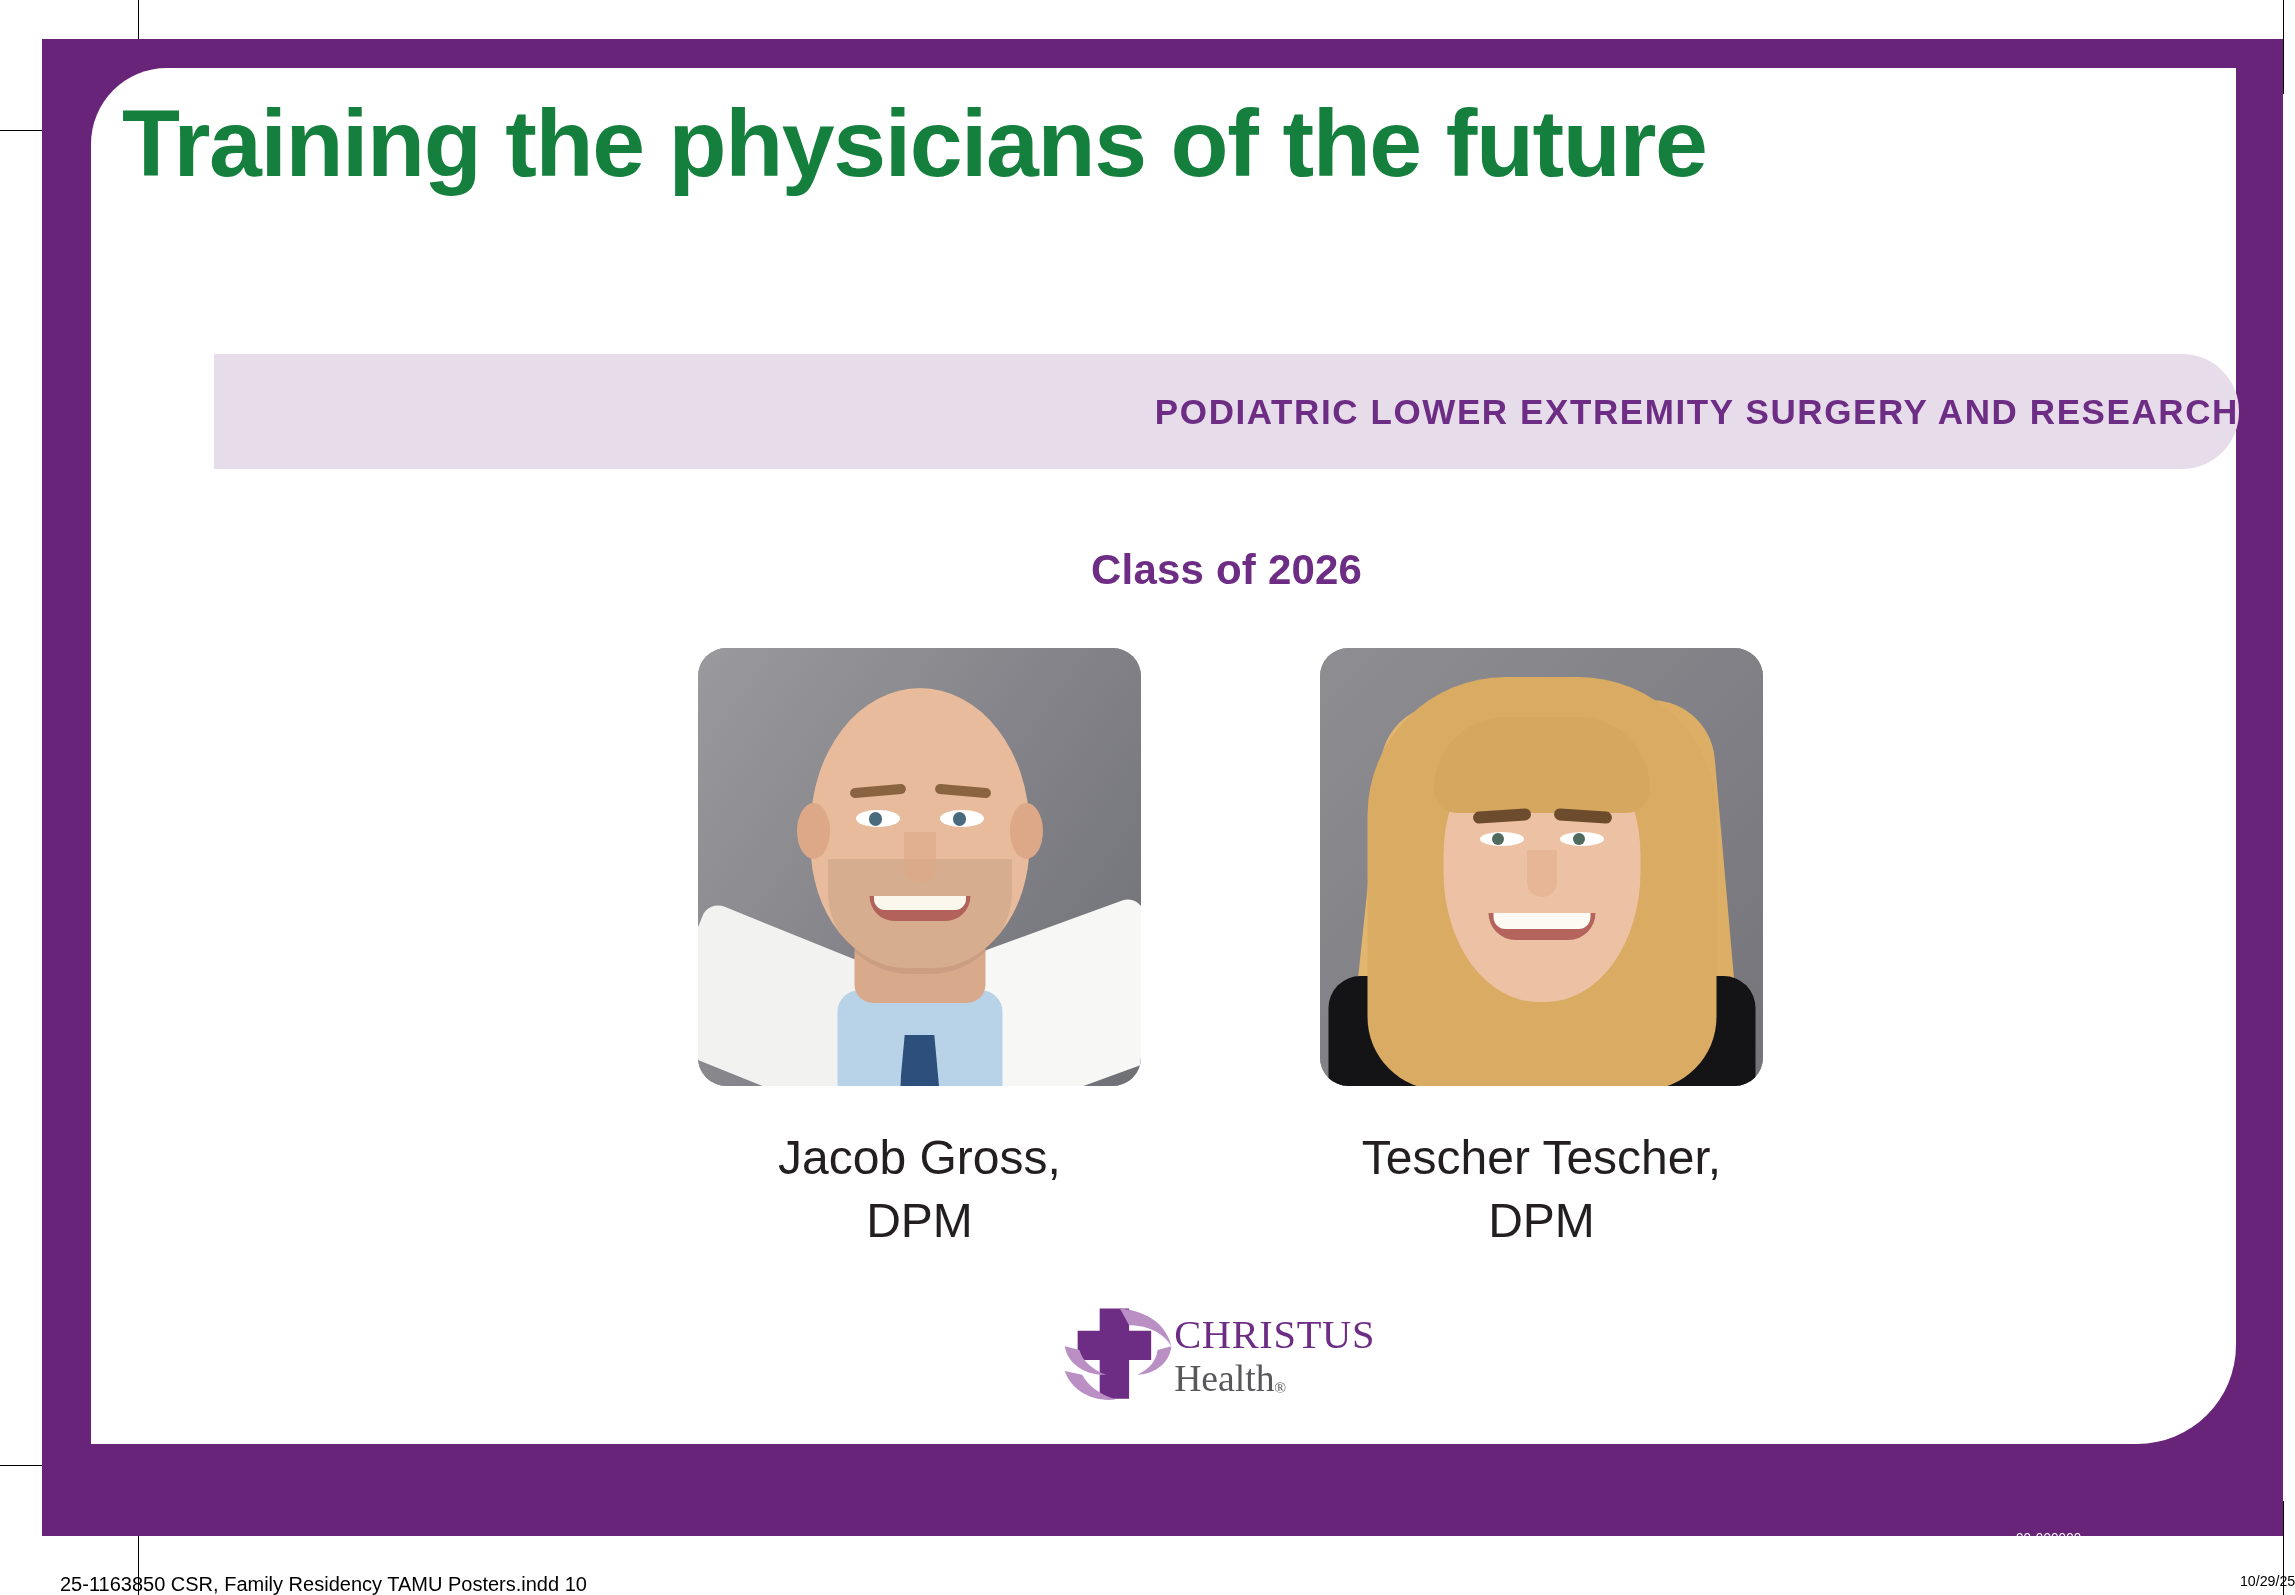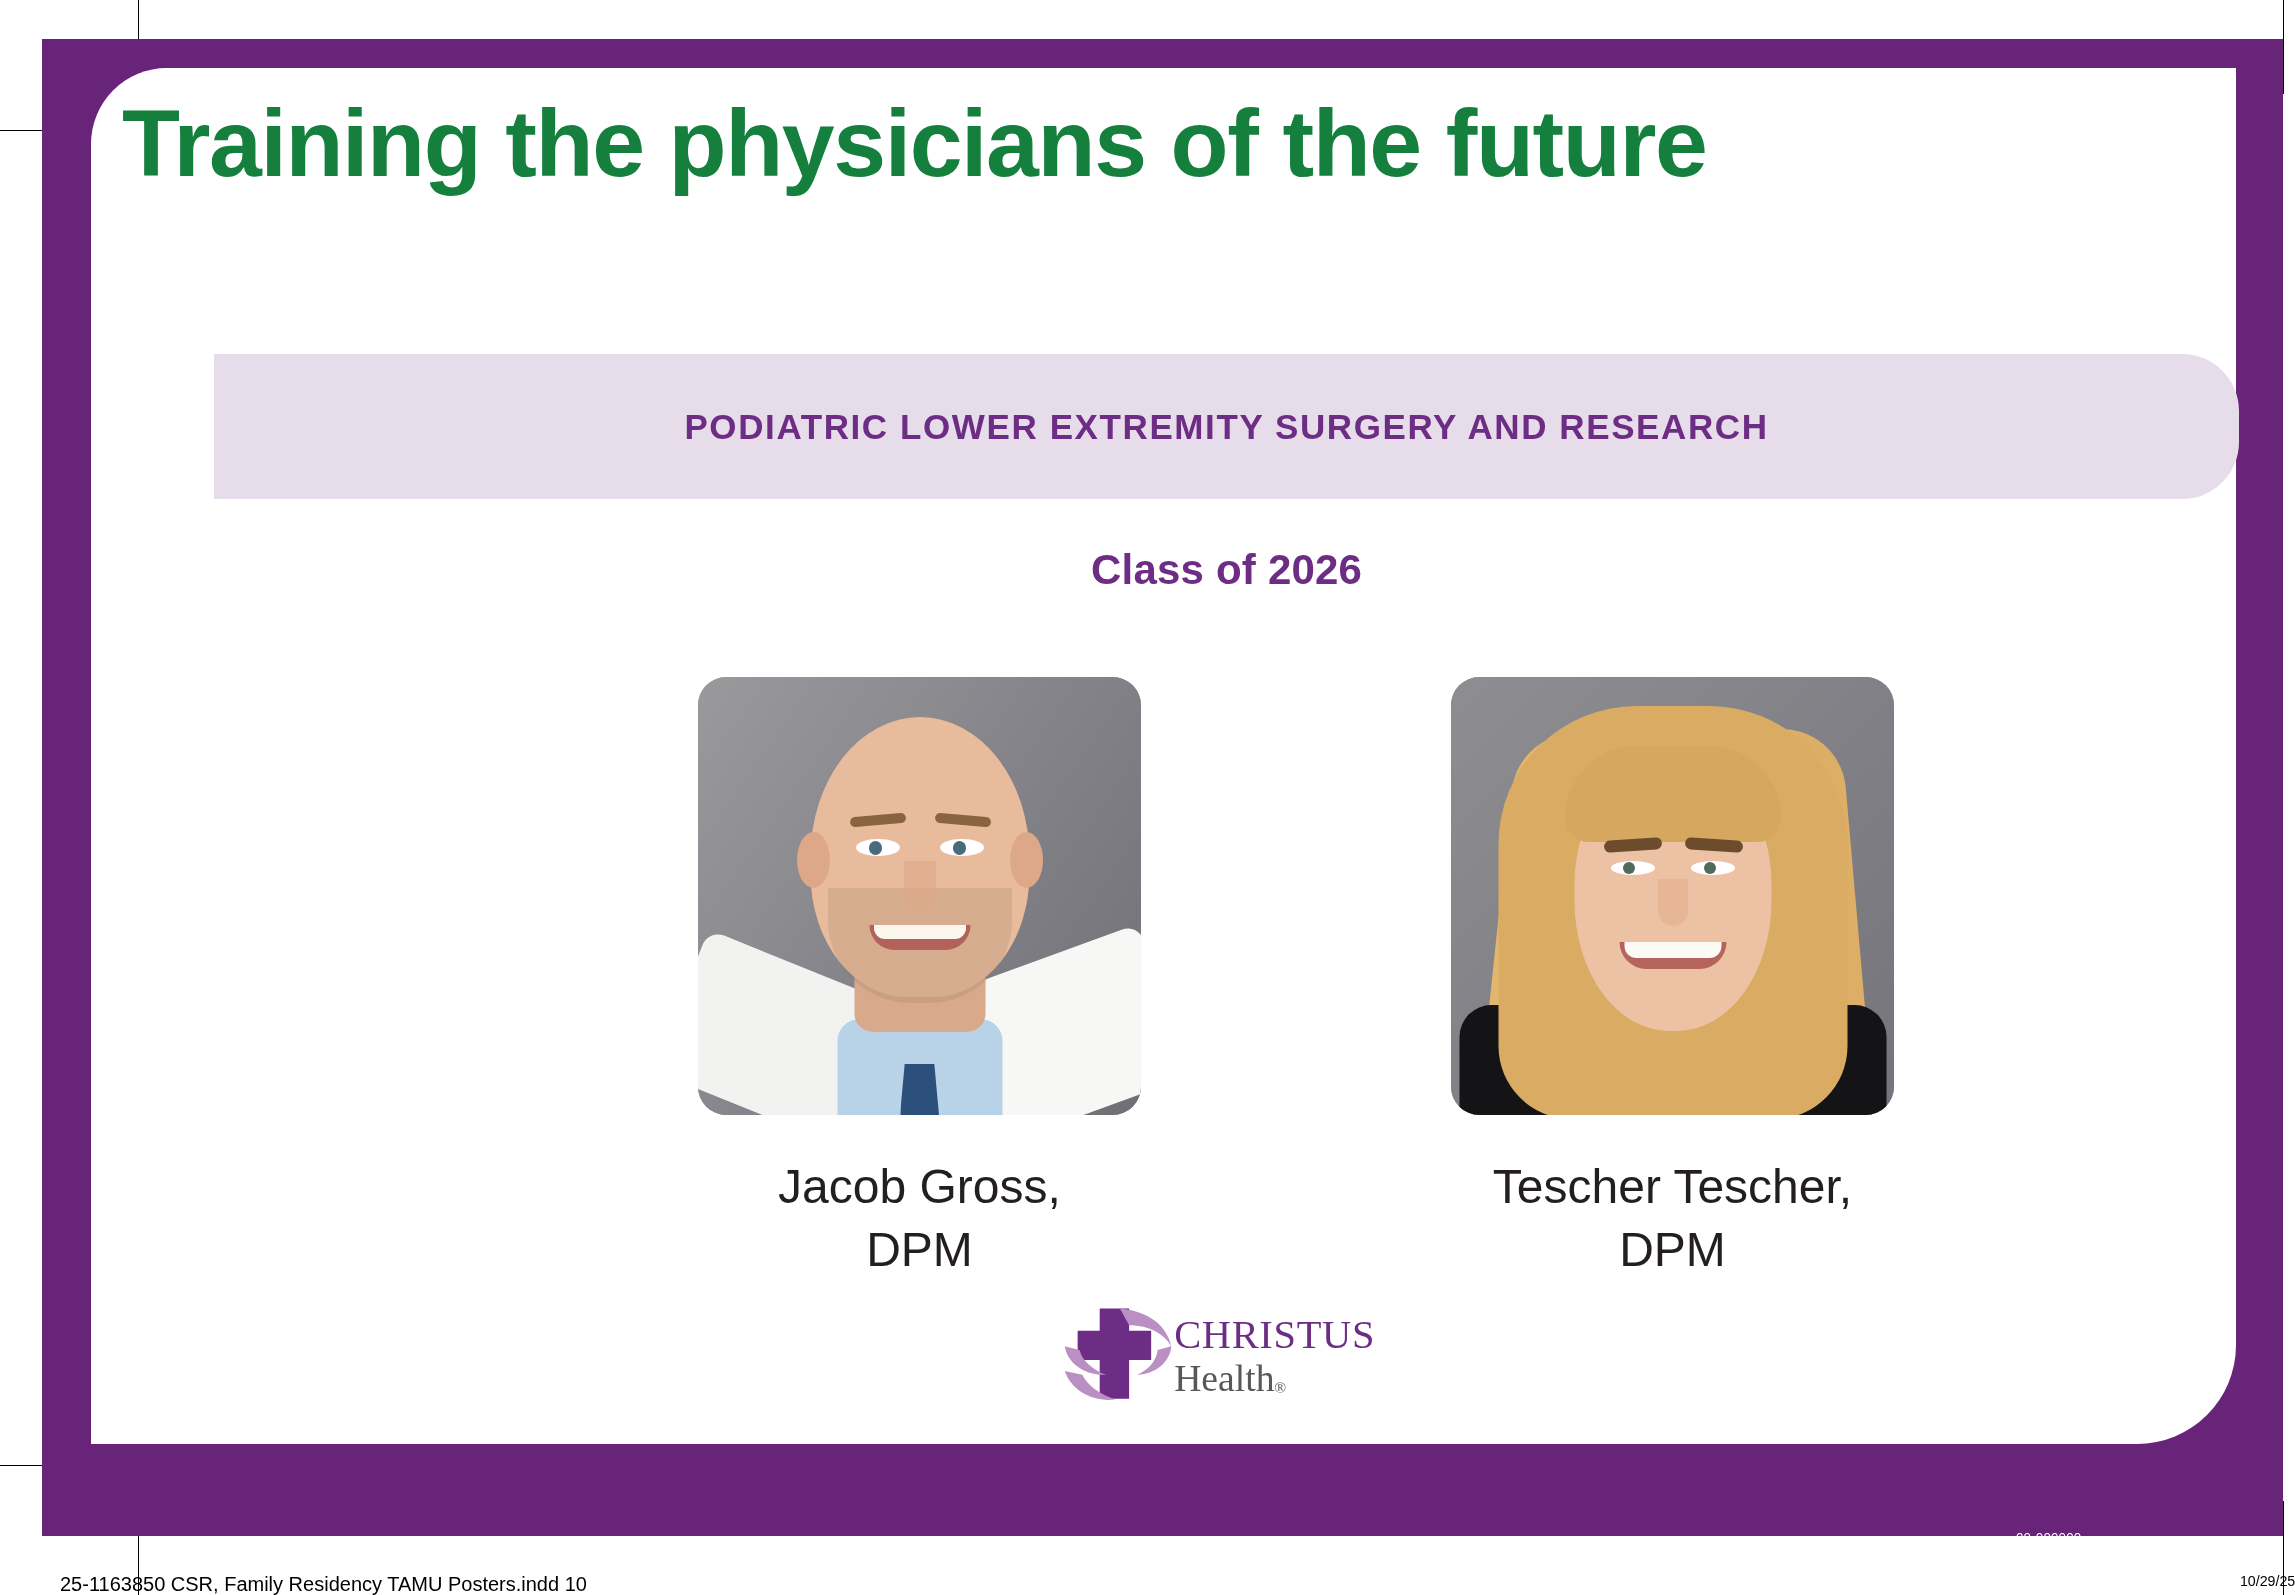--- a/index.html
+++ b/index.html
@@ -65,27 +65,27 @@
     color: #15803d;
     white-space: nowrap;
   }
 
   
   #subtitle-banner {
     position: absolute;
     left: 214px;
     top: 354px;
     width: 2025px;
-    height: 145px;
+    height: 115px;
     background: #e6dcea;
     border-top-right-radius: 57px;
     border-bottom-right-radius: 57px;
     display: flex;
     align-items: center;
-    justify-content: center;
+    justify-content: flex-end;
   }
   #subtitle-text {
     font-size: 35px;
     font-weight: 700;
     letter-spacing: 1.6px;
     color: #6e2d84;
     white-space: nowrap;
   }
 
   
@@ -100,22 +100,22 @@
     letter-spacing: 0.2px;
     color: #6e2d84;
   }
   
   #class-label span { position: relative; left: 15.6px; }
 
   
   #residents-row {
     position: absolute;
     left: 698px;
-    top: 677px;
-    width: 1196px;
+    top: 648px;
+    width: 1065px;
     display: flex;
     justify-content: space-between;
     align-items: flex-start;
   }
 
   .resident-card { width: 443px; display: flex; flex-direction: column; align-items: center; }
 
   .resident-photo {
     width: 443px;
     height: 438px;

